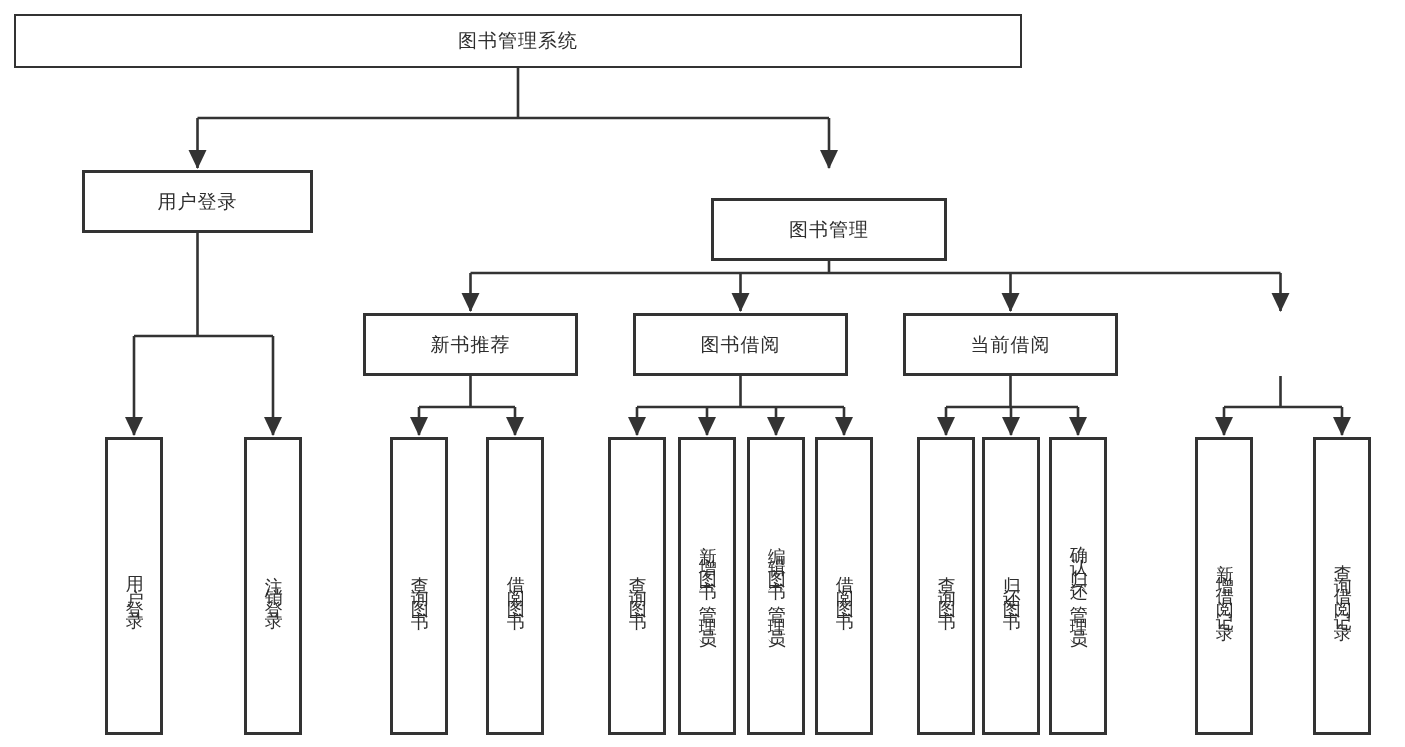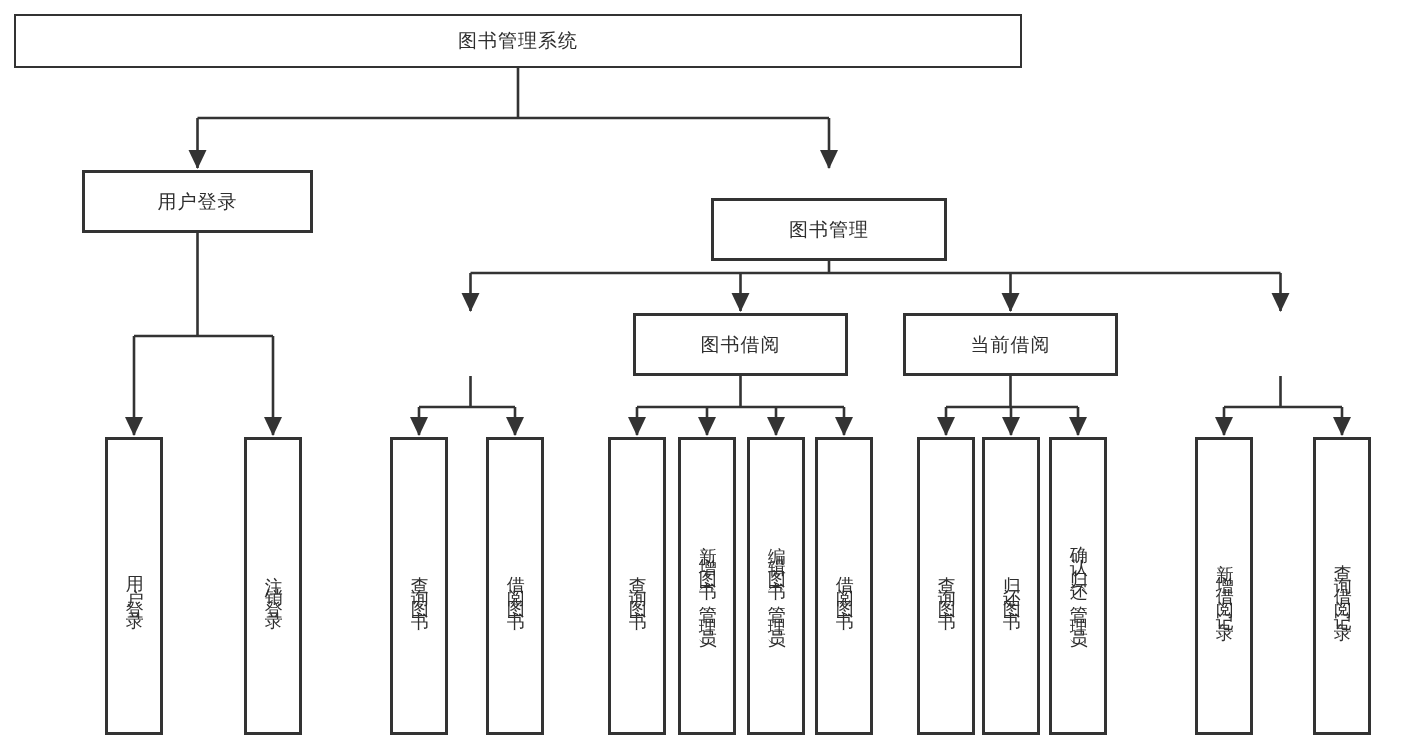--- a/index.html
+++ b/index.html
@@ -134,20 +134,23 @@
     <span>图书管理系统</span>
   </div>
 
   <div class="node h-node" id="n-user-login">
     <span>用户登录</span>
   </div>
   <div class="node h-node" id="n-book-mgmt">
     <span>图书管理</span>
   </div>
 
+  <div class="node h-node" id="n-new-book">
+    <span>新书推荐</span>
+  </div>
   <div class="node h-node" id="n-current-borrow">
     <span>当前借阅</span>
   </div>
   <div class="node h-node" id="n-book-borrow">
     <span>图书借阅</span>
   </div>
 
   <div class="node leaf" id="l-g1-0">
     <span class="vtext">用户登录</span>
   </div>

